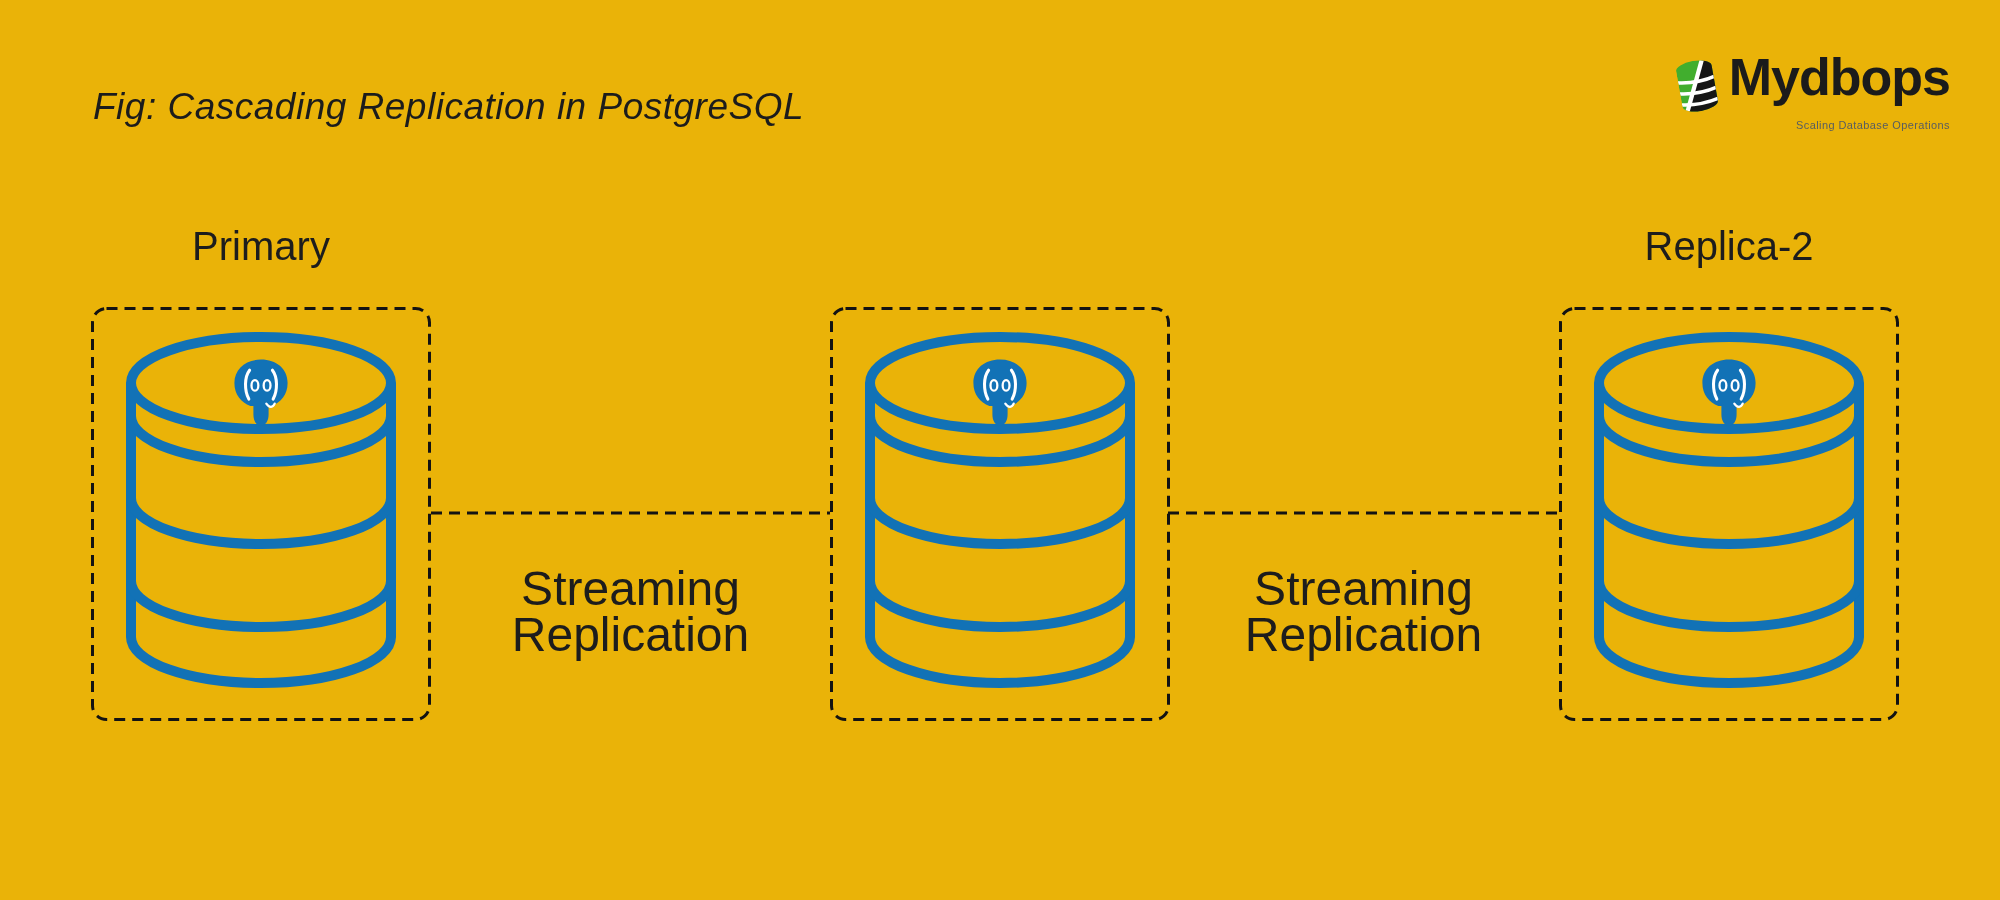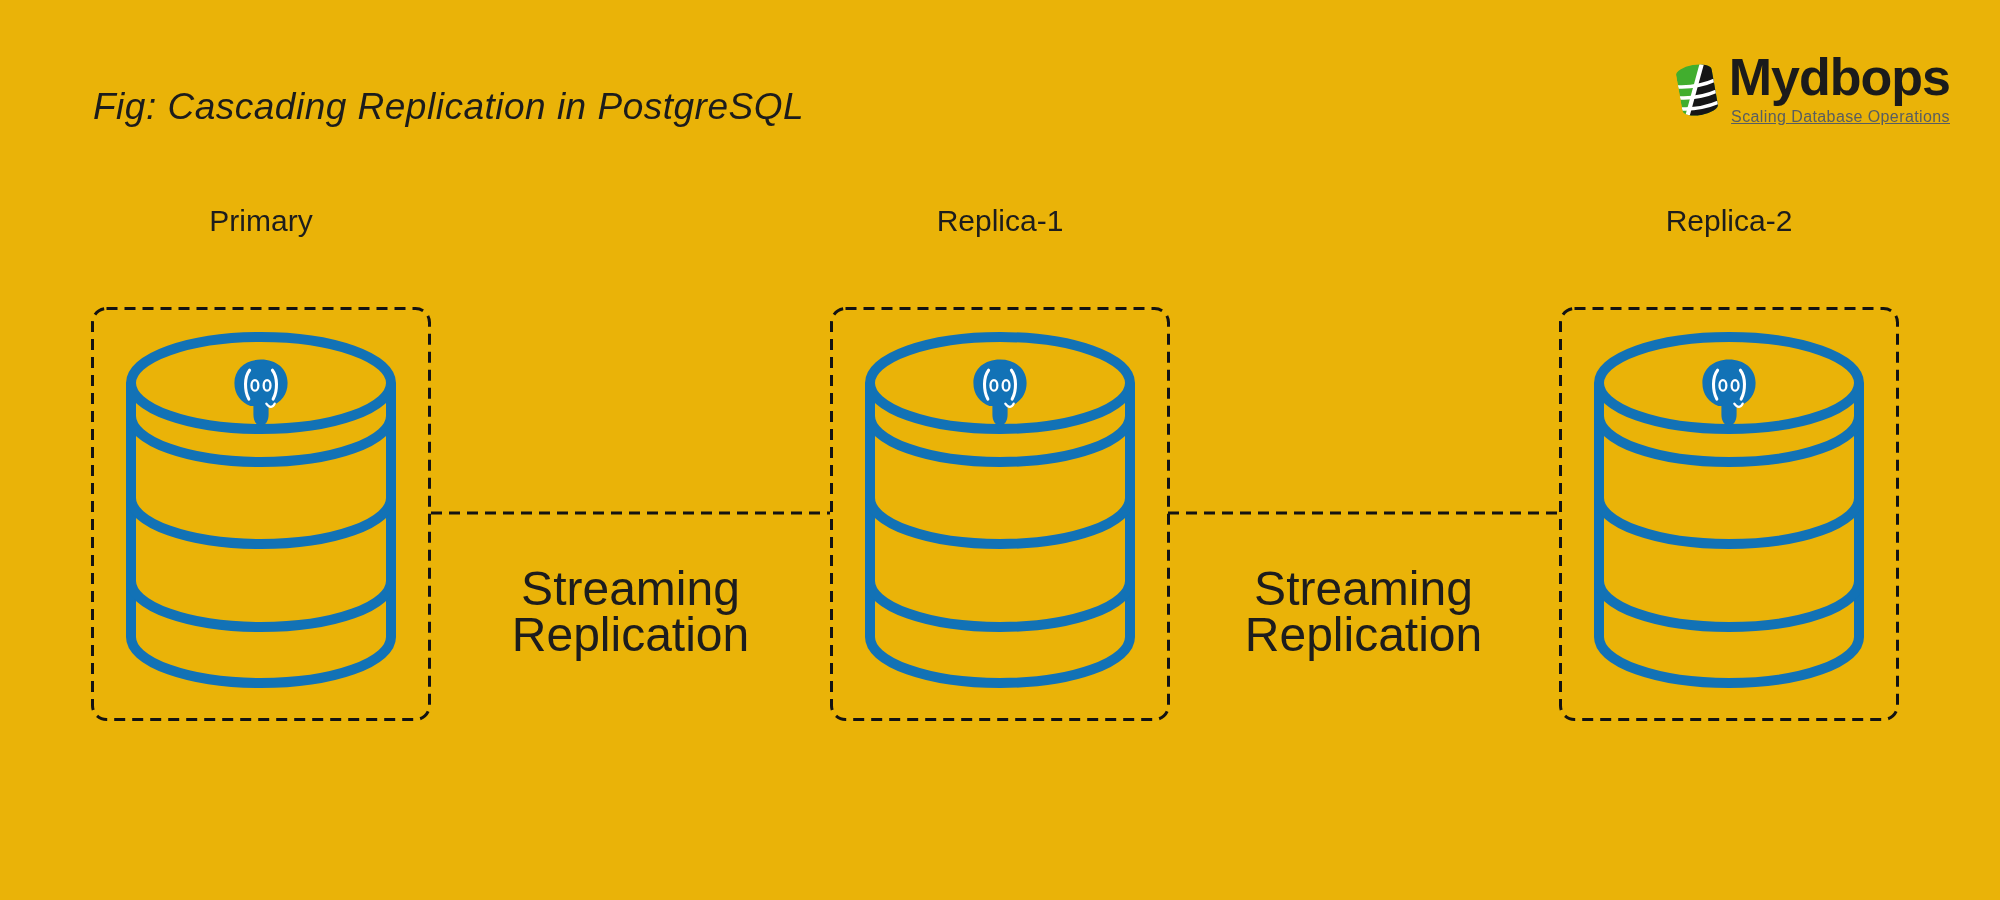--- a/index.html
+++ b/index.html
@@ -5,27 +5,27 @@
   html,body{margin:0;padding:0;background:#fff;}
   .canvas{
     position:relative;width:2000px;height:900px;background:#eab308;overflow:hidden;
     font-family:"Liberation Sans","DejaVu Sans",sans-serif;color:#1d1d1d;
   }
   .fig-title{
     position:absolute;left:93px;top:86px;font-size:37px;font-style:italic;
     letter-spacing:.5px;color:#1c1c1c;white-space:nowrap;
   }
   
-  .logo{position:absolute;top:42px;right:50px;display:flex;align-items:flex-end;gap:8px;}
+  .logo{position:absolute;top:42px;right:50px;display:flex;align-items:center;gap:8px;}
   .logo-icon{width:48px;height:72px;display:block;}
   .logo-text{display:flex;flex-direction:column;align-items:flex-end;}
   .brand-name{font-size:52px;font-weight:700;letter-spacing:-1px;line-height:1.05;color:#1b1b1b;margin-top:8px;}
-  .brand-tagline{font-size:16px;letter-spacing:.4px;color:#585d61;margin-top:3px;text-decoration:underline;}
+  .brand-tagline{font-size:11px;letter-spacing:.4px;color:#585d61;margin-top:14px;}
   
-  .node-label{position:absolute;top:204px;height:50px;font-size:30px;text-align:center;white-space:nowrap;}
+  .node-label{position:absolute;top:224px;height:50px;font-size:40px;text-align:center;white-space:nowrap;}
   .node-box{position:absolute;top:307px;width:340px;height:414px;}
   .node-box svg.frame{position:absolute;left:0;top:0;}
   .cyl{position:absolute;left:50%;margin-left:-140px;top:20px;width:280px;height:370px;}
   .node-sublabel{position:absolute;top:756px;width:460px;font-size:40px;text-align:center;white-space:nowrap;}
   
   .connector{position:absolute;top:505px;height:16px;}
   .conn-label{position:absolute;top:566px;font-size:48px;line-height:46px;text-align:center;}
   .w1{left:91px;width:340px;}   
   .w2{left:830px;width:340px;}  
   .w3{left:1559px;width:340px;} 
@@ -81,21 +81,20 @@
         </g>
       </g>
     </svg>
     <div class="logo-text">
       <div class="brand-name">Mydbops</div>
       <div class="brand-tagline">Scaling Database Operations</div>
     </div>
   </div>
 
   <div class="node-label w1">Primary</div>
-  <div class="node-label w2">Replica-1</div>
   <div class="node-label w3">Replica-2</div>
 
   <div class="node-box w1">
     <svg class="frame" width="340" height="414">
         <use href="#dash-frame"></use>
       </svg>
     <svg class="cyl" viewBox="0 0 280 370">
         <use href="#db-cyl"></use>
       </svg>
   </div>

